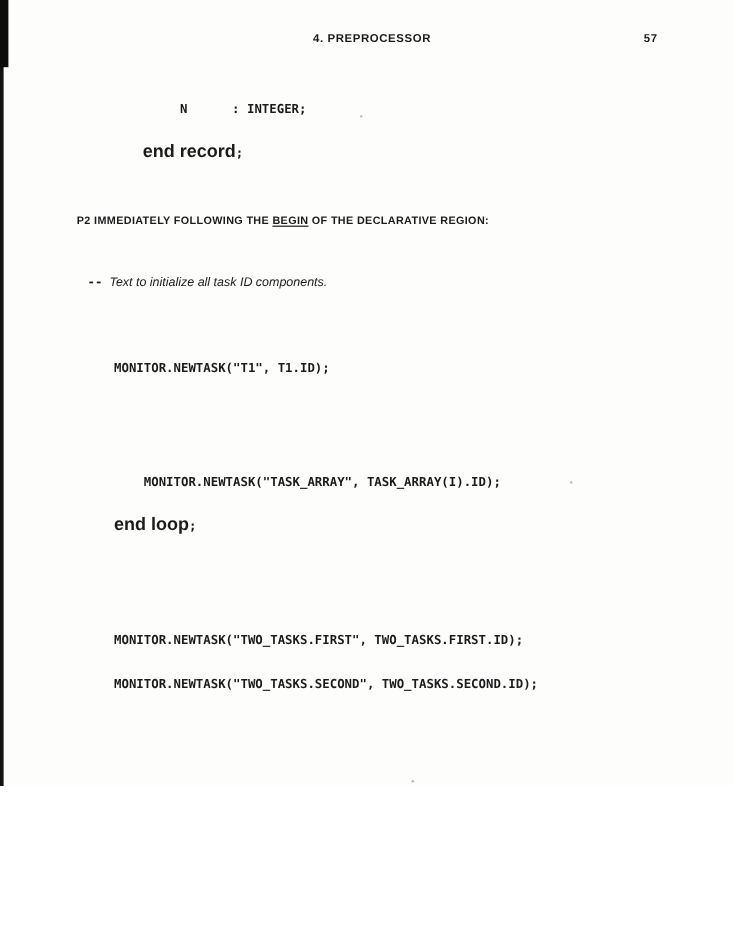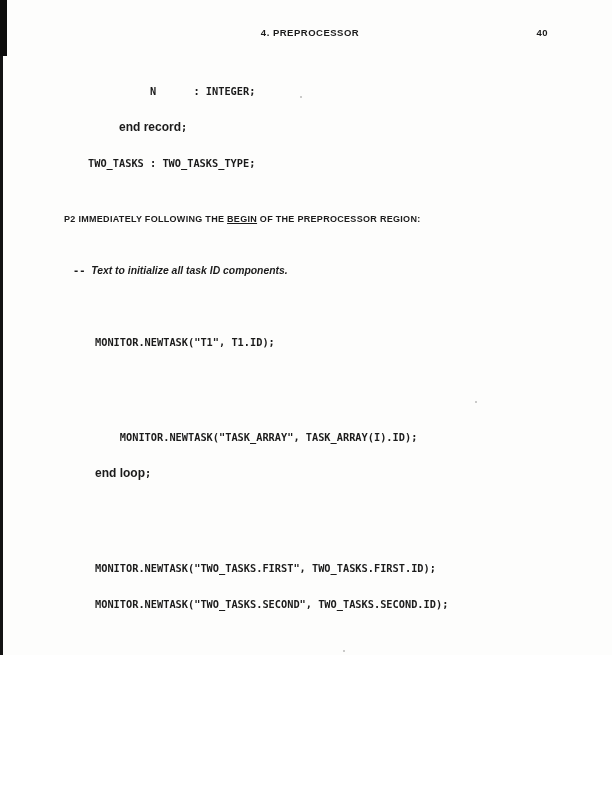--- a/index.html
+++ b/index.html
@@ -30,55 +30,54 @@
     font-size:10.3px; line-height:12px; font-weight:bold; white-space:pre;
   }
   .code-record { margin-top:21px; margin-left:24px; }
   .code-main   { margin-top:16px; margin-left:9px; }
   .stanza { margin-top:11px; margin-left:22px; }
   .comment-line { margin-top:11px; margin-left:0; }
   .comment-line.first { margin-top:0; }
 
   .p2head { margin-top:21px; font-weight:bold; font-size:9px; letter-spacing:0.3px; }
 
-  .seg-kw  { font-family:"Liberation Sans", sans-serif; font-weight:bold; font-size:12px; }
+  .seg-kw  { font-family:"Liberation Sans", sans-serif; font-weight:bold; font-size:15px; }
   .seg-und { text-decoration:underline; }
   .seg-it  { font-style:italic; }
   .seg-dash{ font-family:"DejaVu Sans Mono", monospace; }
   .codeblock .seg-it {
-    font-family:"Liberation Sans", sans-serif; font-weight:bold;
+    font-family:"Liberation Sans", sans-serif; font-weight:normal;
     font-style:italic; font-size:10.4px;
   }
 </style>
 </head>
 <body>
 
 <div class="page">
   <div class="scan-strip"></div>
   <div class="scan-blob"></div>
   <div class="speck sp1"></div>
   <div class="speck sp2"></div>
   <div class="speck sp3"></div>
   <div class="speck sp4"></div>
   <div class="speck sp5"></div>
 
   <div class="content">
 
     <div class="pagehead">
       <span class="htitle">4. PREPROCESSOR</span>
-      <span class="pnum">40</span>
+      <span class="pnum">57</span>
     </div>
 
     <div class="codeblock code-record">
       <div class="cl"><span>          N      : INTEGER;</span></div>
       <div class="cl"><span>     </span><span class="seg-kw">end record</span><span>;</span></div>
-      <div class="cl"><span>TWO_TASKS : TWO_TASKS_TYPE;</span></div>
     </div>
 
-    <div class="p2head"><span>P2 IMMEDIATELY FOLLOWING THE </span><span class="seg-und">BEGIN</span><span> OF THE PREPROCESSOR REGION:</span></div>
+    <div class="p2head"><span>P2 IMMEDIATELY FOLLOWING THE </span><span class="seg-und">BEGIN</span><span> OF THE DECLARATIVE REGION:</span></div>
 
     <div class="codeblock code-main">
       <div class="cl comment-line first"><span class="seg-dash">--</span><span class="seg-it">  Text to initialize all task ID components.</span></div>
       <div class="stanza">
         <div class="cl"><span>MONITOR.NEWTASK("T1", T1.ID);</span></div>
       </div>
       <div class="stanza">
         <div class="cl"><span>    MONITOR.NEWTASK("TASK_ARRAY", TASK_ARRAY(I).ID);</span></div>
         <div class="cl"><span class="seg-kw">end loop</span><span>;</span></div>
       </div>

